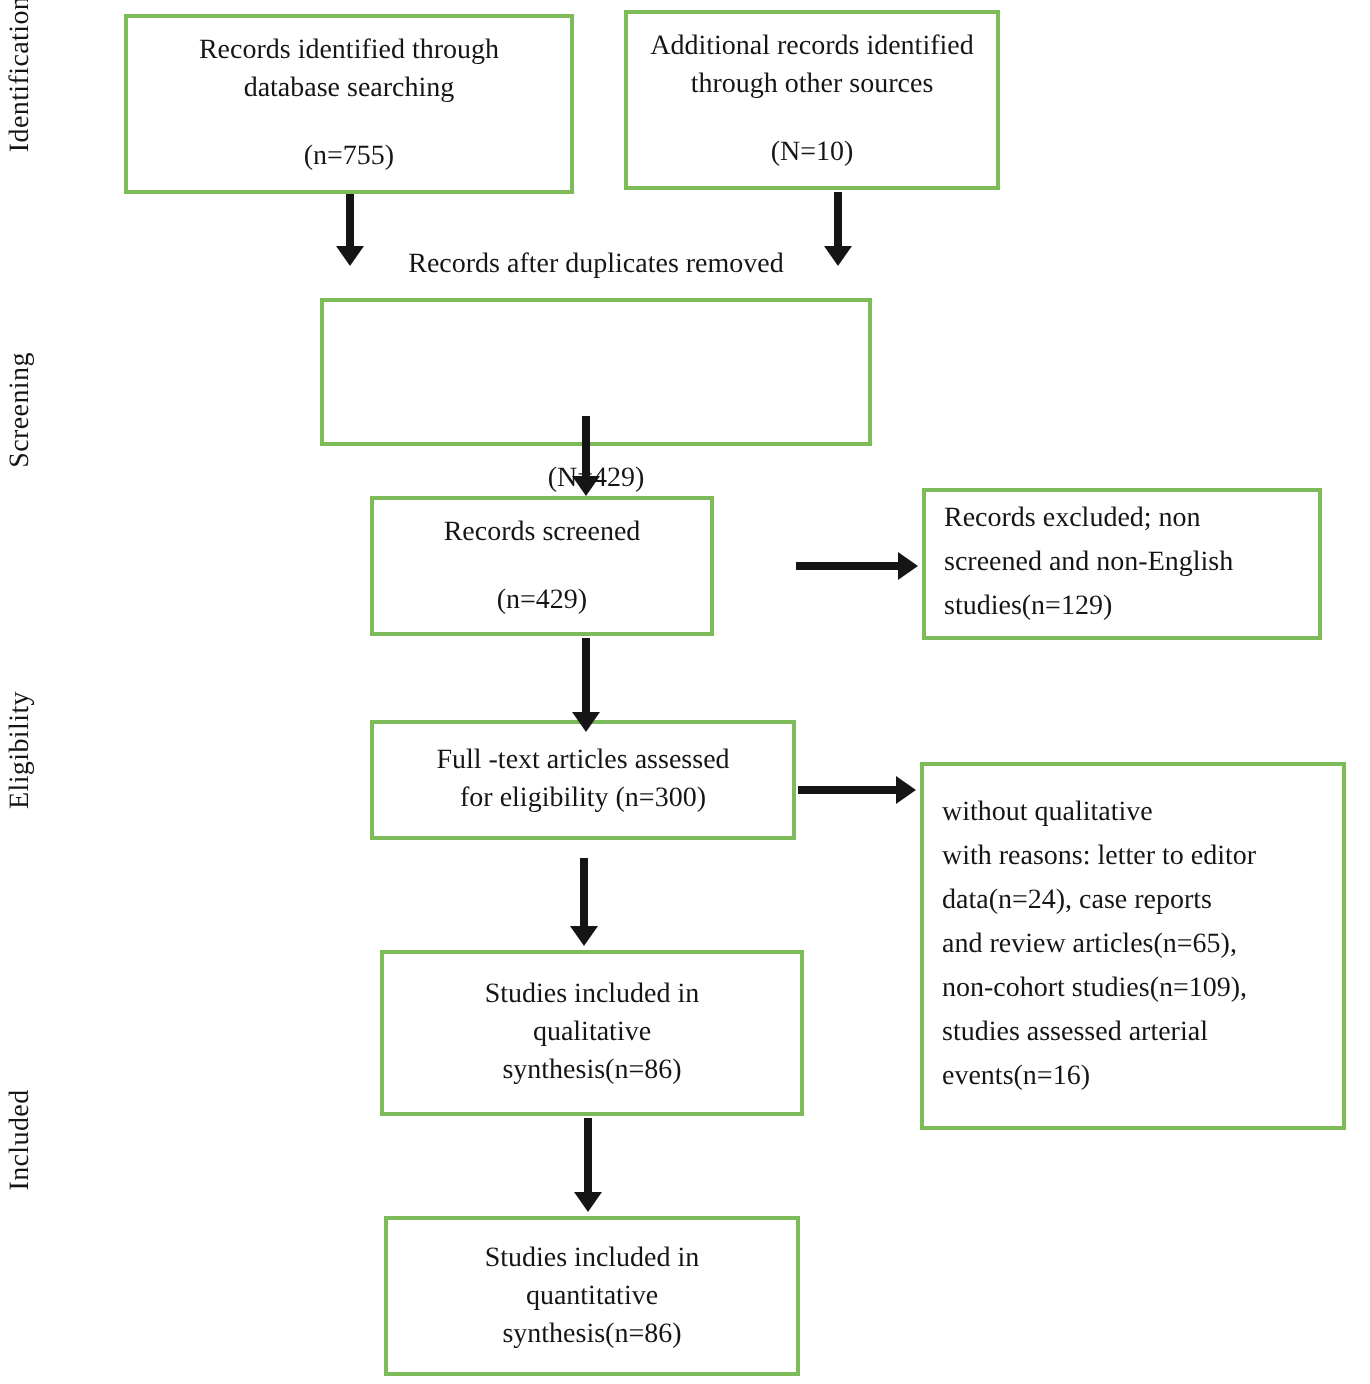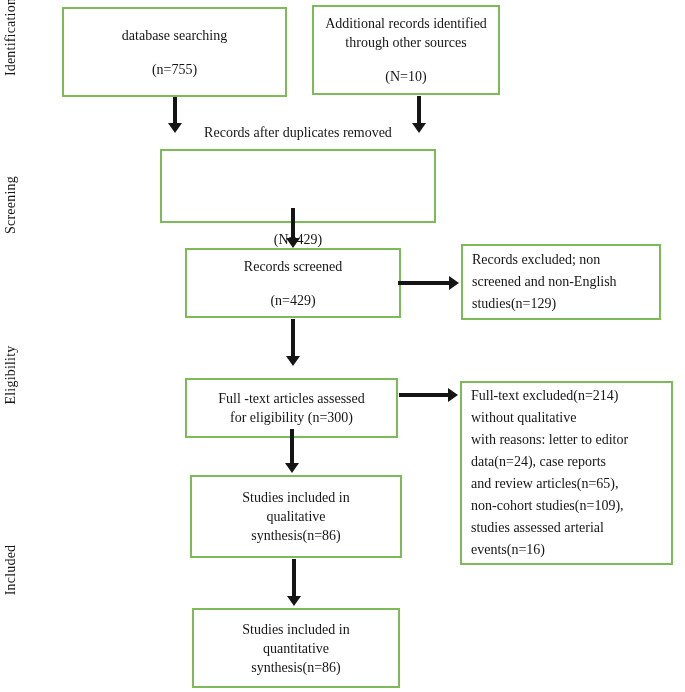--- a/index.html
+++ b/index.html
@@ -33,23 +33,23 @@
   .box .line.blank{height:15px;}
   .box.align-left{
     align-items:flex-start;
     padding-left:9px;
     padding-right:0;
     line-height:22px;
   }
   #box-records-identified      {left:62px;  top:7px;   width:225px; height:90px;}
   #box-additional-records      {left:312px; top:5px;   width:188px; height:90px;}
   #box-duplicates-removed      {left:160px; top:149px; width:276px; height:74px;gap:44px;}
-  #box-records-screened        {left:185px; top:248px; width:216px; height:70px;}
+  #box-records-screened        {left:185px; top:248px; width:172px; height:70px;}
   #box-records-excluded        {left:461px; top:244px; width:200px; height:76px;}
-  #box-fulltext-assessed       {left:185px; top:378px; width:213px; height:60px;}
+  #box-fulltext-assessed       {left:185px; top:360px; width:213px; height:60px;}
   #box-fulltext-excluded       {left:460px; top:381px; width:213px; height:184px;}
   #box-qualitative-synthesis   {left:190px; top:475px; width:212px; height:83px;}
   #box-quantitative-synthesis  {left:192px; top:608px; width:208px; height:80px;}
   
   .stage-label{
     position:absolute;
     width:140px;
     height:20px;
     text-align:center;
     font-size:14px;
@@ -86,20 +86,21 @@
 <body>
 
 <div class="canvas">
 
   <div class="stage-label" id="stage-identification">Identification</div>
   <div class="stage-label" id="stage-screening">Screening</div>
   <div class="stage-label" id="stage-eligibility">Eligibility</div>
   <div class="stage-label" id="stage-included">Included</div>
 
   <div class="box" id="box-records-identified">
+      <div class="line">Records identified through</div>
       <div class="line">database searching</div>
       <div class="line blank"></div>
       <div class="line">(n=755)</div>
     </div>
   <div class="box" id="box-additional-records">
       <div class="line">Additional records identified</div>
       <div class="line">through other sources</div>
       <div class="line blank"></div>
       <div class="line">(N=10)</div>
     </div>
@@ -116,21 +117,20 @@
   <div class="box align-left" id="box-records-excluded">
       <div class="line">Records excluded; non</div>
       <div class="line">screened and non-English</div>
       <div class="line">studies(n=129)</div>
     </div>
   <div class="box" id="box-fulltext-assessed">
       <div class="line">Full -text articles assessed</div>
       <div class="line">for eligibility (n=300)</div>
     </div>
   <div class="box align-left" id="box-fulltext-excluded">
-      <div class="line">Full-text excluded(n=214)</div>
       <div class="line">without qualitative</div>
       <div class="line">with reasons: letter to editor</div>
       <div class="line">data(n=24), case reports</div>
       <div class="line">and review articles(n=65),</div>
       <div class="line">non-cohort studies(n=109),</div>
       <div class="line">studies assessed arterial</div>
       <div class="line">events(n=16)</div>
     </div>
   <div class="box" id="box-qualitative-synthesis">
       <div class="line">Studies included in</div>

